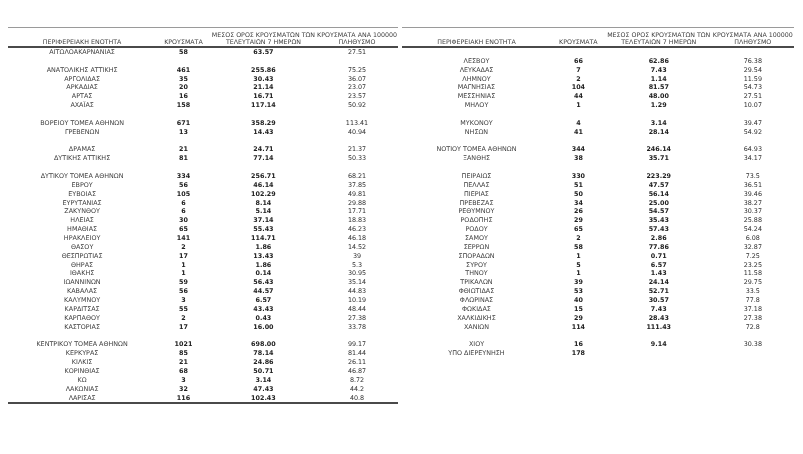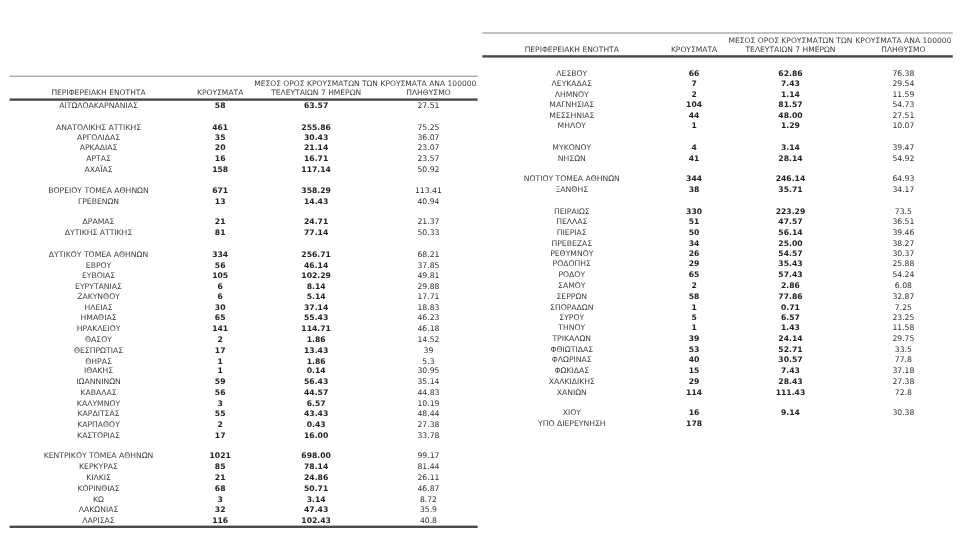--- a/index.html
+++ b/index.html
@@ -1,19 +1,19 @@
 <!DOCTYPE html>
 <html><head>
 <meta charset="utf-8">
 <style>
   html,body{margin:0;padding:0;background:#ffffff;}
   body{font-family:"DejaVu Sans", sans-serif; color:#333;}
   #stage{position:relative;width:803px;height:454px;background:#fff;overflow:hidden;}
   .gtable{position:absolute;top:27px;width:390px;}
-  #table-left{left:8px;margin-top:36px;}
+  #table-left{left:8px;}
   #table-right{left:402px;width:392px;}
   .thead{display:grid;grid-template-columns:38% 14% 27% 21%;align-items:end;
          border-top:1px solid #9a9a9a;border-bottom:2px solid #4a4a4a;
          min-height:17px;padding-bottom:1px;}
   .hc{font-size:6.3px;line-height:7.2px;text-align:center;color:#3c3c3c;}
   .tbody{display:block;}
   .trow{display:grid;grid-template-columns:38% 14% 27% 21%;height:8.86px;}
   .trow > div{font-size:6.4px;line-height:8.86px;text-align:center;white-space:nowrap;overflow:visible;}
   .cell-name{color:#3c3c3c;}
   .cell-cases{font-weight:700;color:#222;font-size:6.2px;}
@@ -235,21 +235,21 @@
         <div class="trow">
           <div class="cell-name">ΚΩ</div>
           <div class="cell-cases">3</div>
           <div class="cell-avg">3.14</div>
           <div class="cell-per">8.72</div>
         </div>
         <div class="trow">
           <div class="cell-name">ΛΑΚΩΝΙΑΣ</div>
           <div class="cell-cases">32</div>
           <div class="cell-avg">47.43</div>
-          <div class="cell-per">35.9</div>
+          <div class="cell-per">44.2</div>
         </div>
         <div class="trow">
           <div class="cell-name">ΛΑΡΙΣΑΣ</div>
           <div class="cell-cases">116</div>
           <div class="cell-avg">102.43</div>
           <div class="cell-per">40.8</div>
         </div>
       </div>
   </div>
 

